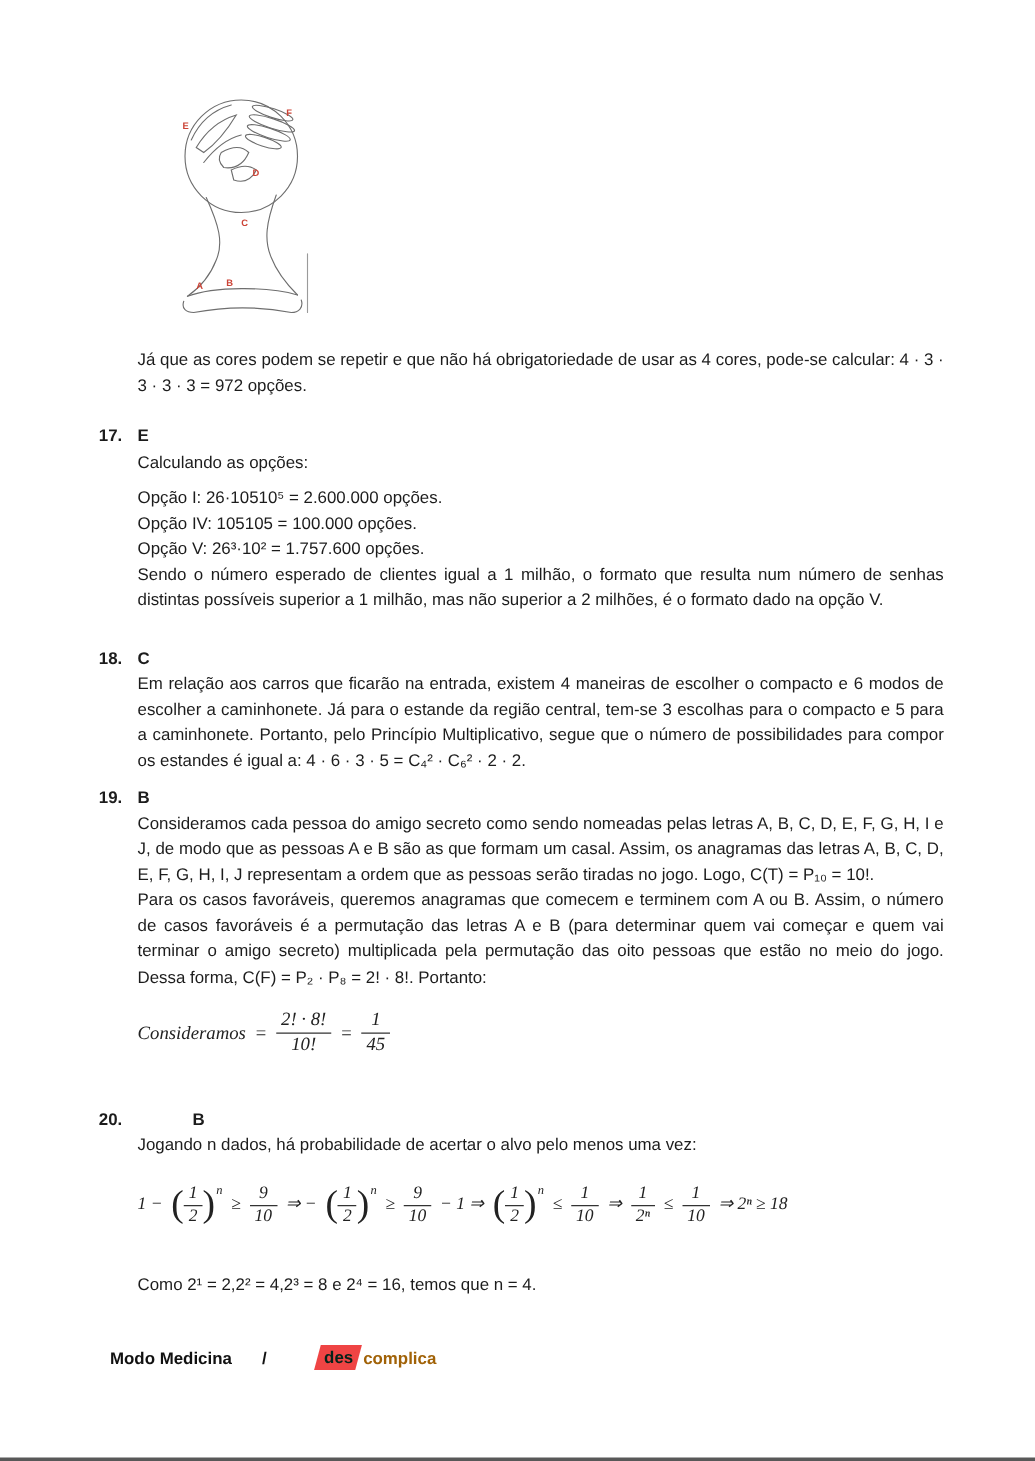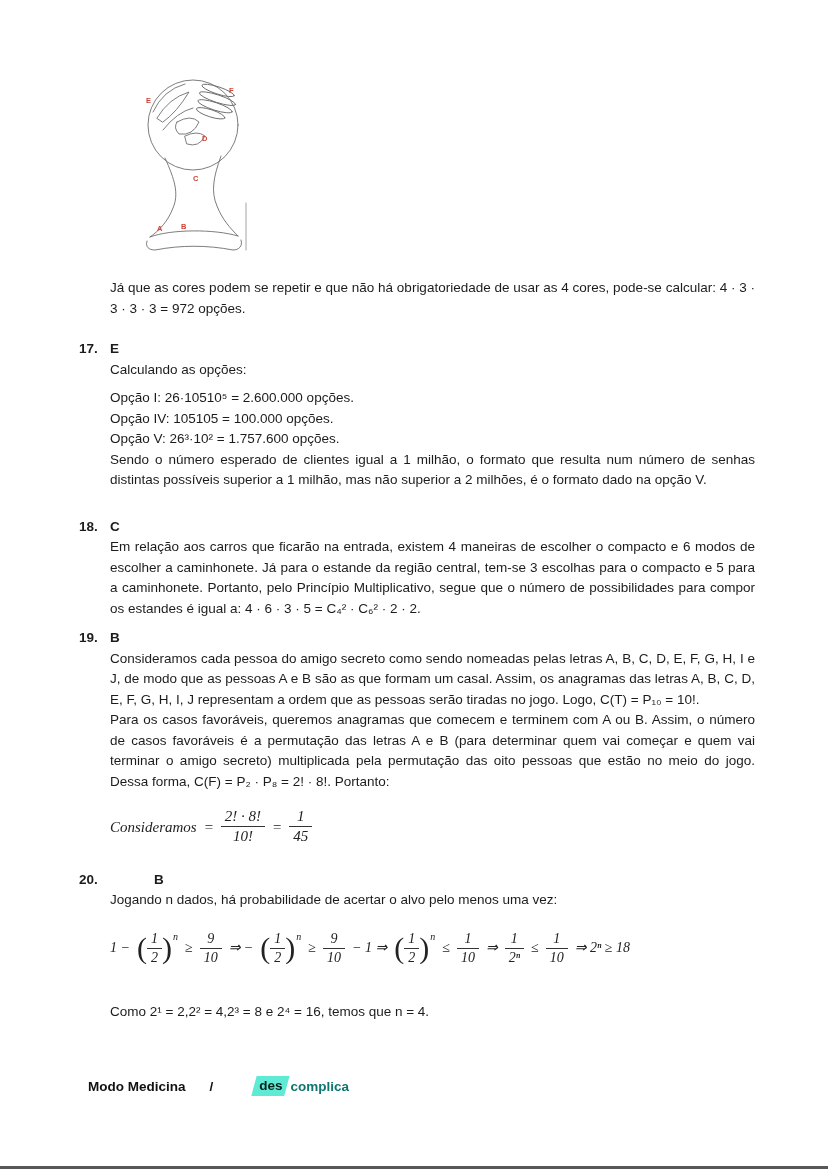--- a/index.html
+++ b/index.html
@@ -48,21 +48,21 @@
     font-size:13.5px;font-weight:700;color:#111;
   }
   .logo{display:inline-flex;align-items:center;margin-left:14px;}
   .logo-des{
     display:inline-block;
     padding:2px 7px 3px 8px;
     clip-path:polygon(14% 0,100% 0,86% 100%,0 100%);
     color:#05231a;
     font-weight:700;
   }
-  .logo-complica{font-weight:700;color:#0f766e;margin-left:1px;}
+  .logo-complica{font-weight:700;color:#a16207;margin-left:1px;}
   .bottom-strip{
     position:absolute;left:0;bottom:0;width:828px;height:3px;background:#585858;
   }
 </style>
 </head>
 <body>
 
 <div class="page">
 
   <div class="trophy">
@@ -153,21 +153,21 @@
           <span class="fwrap">
             <span class="frac">
               <span class="num">1</span>
               <span class="den">45</span>
             </span>
           </span>
         </div>
     </div>
 
     <div>
-      <div class="qhead" style="margin-top:24px;padding-left:44px;">
+      <div class="qhead" style="margin-top:40px;padding-left:44px;">
         <span class="qnum">20.</span>
         <span class="qans">B</span>
       </div>
       <p class="para block-gap">Jogando n dados, há probabilidade de acertar o alvo pelo menos uma vez:</p>
       <div class="formula" style="font-size:14px;margin-top:20px;">
           <span class="ftext">1 −</span>
           <span class="fwrap">
             <span class="paren">(</span>
             <span class="frac">
               <span class="num">1</span>
@@ -235,20 +235,20 @@
         </div>
       <p class="para" style="margin-top:36px;">Como 2¹ = 2,2² = 4,2³ = 8 e 2⁴ = 16, temos que n = 4.</p>
     </div>
 
   </div>
 
   <div class="footer">
     <span>Modo Medicina</span>
     <span>/</span>
     <span class="logo">
-      <span class="logo-des" style="background: #5eead4;">des</span>
+      <span class="logo-des" style="background: #ef4444;">des</span>
       <span class="logo-complica">complica</span>
     </span>
   </div>
 
   <div class="bottom-strip"></div>
 
 </div>
 
 </body></html>

